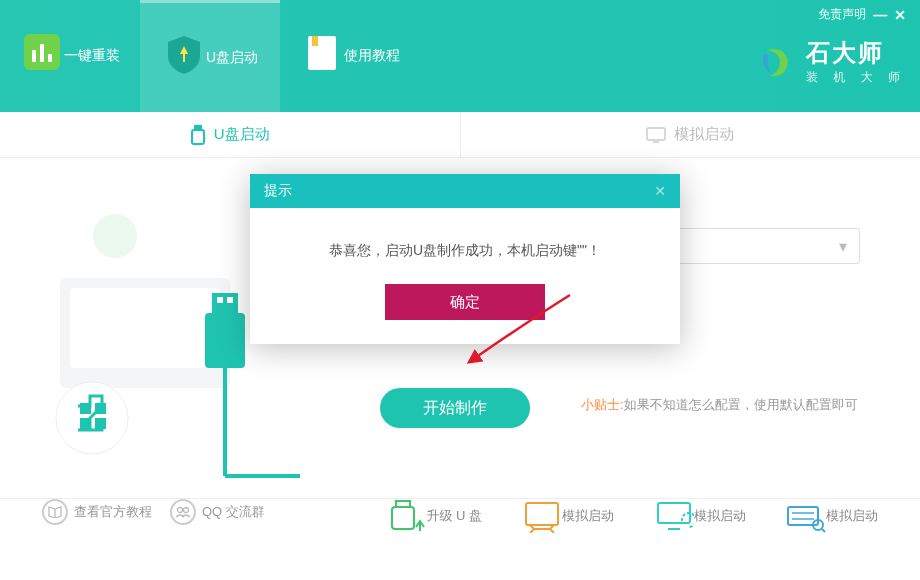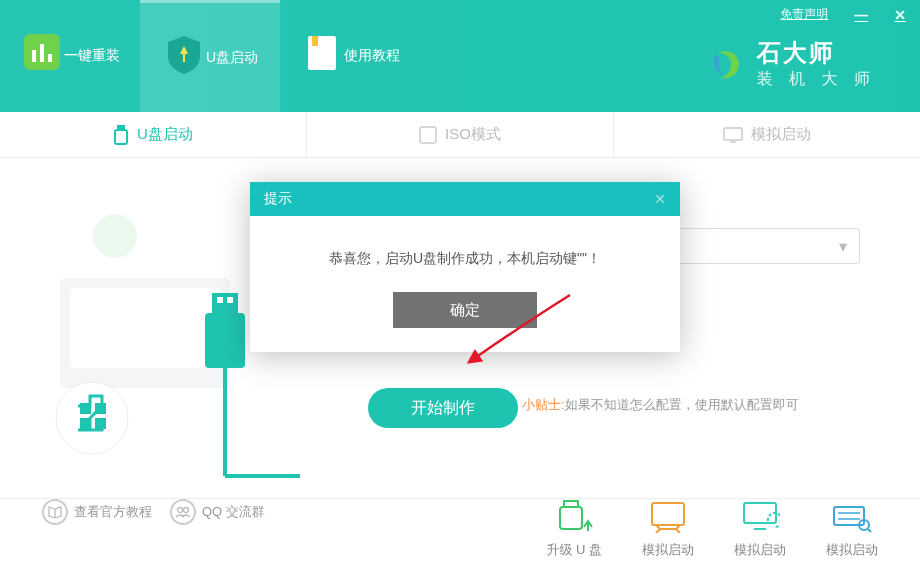--- a/index.html
+++ b/index.html
@@ -4,55 +4,55 @@
 <style>
 * { margin: 0; padding: 0; box-sizing: border-box; font-family: "Microsoft YaHei", sans-serif; }
 body { width: 920px; height: 580px; background: #fff; overflow: hidden; position: relative; }
 
 .header { height: 112px; background: linear-gradient(to right, #26c6b3, #1fc4b0); display: flex; align-items: stretch; position: relative; }
 .nav-item { width: 140px; display: flex; flex-direction: row; align-items: center; justify-content: center; color: #fff; cursor: pointer; position: relative; }
 .nav-item.active { background: rgba(255,255,255,0.15); border-top: 3px solid rgba(255,255,255,0.4); }
 .nav-icon { width: 44px; height: 44px; margin-bottom: 8px; display: flex; align-items: center; justify-content: center; }
 .nav-label { font-size: 14px; }
 .header-right { margin-left: auto; display: flex; flex-direction: column; align-items: flex-end; padding: 6px 14px 0 0; }
-.window-controls { display: flex; gap: 26px; align-items: center; color: #e8fffc; font-size: 12px; text-decoration: underline; }
+.window-controls { display: flex; gap: 7px; align-items: center; color: #e8fffc; font-size: 12px; }
 .win-btn { cursor: pointer; font-size: 14px; font-weight: bold; }
-.brand { display: flex; align-items: center; gap: 10px; margin-top: 14px; margin-right: 30px; }
+.brand { display: flex; align-items: center; gap: 10px; margin-top: 14px; margin-right: 0; }
 .brand-logo { width: 40px; height: 40px; }
 .brand-text { color: #fff; }
 .brand-title { font-size: 24px; font-weight: bold; letter-spacing: 2px; }
-.brand-sub { font-size: 16px; letter-spacing: 6px; opacity: 0.85; }
+.brand-sub { font-size: 12px; letter-spacing: 6px; opacity: 0.85; }
 
 .tabs { height: 46px; display: flex; border-bottom: 1px solid #eee; }
 .tab { flex: 1; display: flex; align-items: center; justify-content: center; gap: 8px; font-size: 15px; color: #bbb; cursor: pointer; border-right: 1px solid #eee; }
 .tab:last-child { border-right: none; }
 .tab.active { color: #1fc4b0; }
 
 .main { position: relative; height: 340px; padding: 20px 40px; }
 .illustration { position: absolute; left: 40px; top: 40px; width: 260px; height: 260px; }
 .dropdown { position: absolute; right: 60px; top: 70px; width: 280px; height: 36px; border: 1px solid #ddd; border-radius: 3px; display: flex; align-items: center; justify-content: flex-end; padding-right: 12px; color: #bbb; cursor: pointer; }
-.start-btn { position: absolute; left: 368px; top: 230px; width: 150px; height: 40px; background: #1fc4b0; color: #fff; border-radius: 20px; display: flex; align-items: center; justify-content: center; font-size: 16px; cursor: pointer; }
-.tip-text { position: absolute; left: 522px; top: 238px; font-size: 13px; color: #999; }
+.start-btn { position: absolute; left: 380px; top: 230px; width: 150px; height: 40px; background: #1fc4b0; color: #fff; border-radius: 20px; display: flex; align-items: center; justify-content: center; font-size: 16px; cursor: pointer; }
+.tip-text { position: absolute; left: 581px; top: 238px; font-size: 13px; color: #999; }
 .tip-label { color: #ff8a3c; }
 
 .footer { height: 80px; border-top: 1px solid #eee; display: flex; align-items: flex-start; padding: 0 42px; }
 .footer-left { display: flex; gap: 18px; }
 .footer-link { display: flex; align-items: center; gap: 6px; color: #999; font-size: 13px; cursor: pointer; }
 .footer-link-icon { width: 26px; height: 26px; border: 2px solid #ccc; border-radius: 50%; display: flex; align-items: center; justify-content: center; }
 .footer-right { margin-left: auto; display: flex; gap: 40px; }
-.action-item { display: flex; flex-direction: column; align-items: center; gap: 8px; cursor: pointer; }
+.action-item { display: flex; flex-direction: row; align-items: center; cursor: pointer; }
 .action-icon { width: 40px; height: 34px; }
 .action-label { font-size: 13px; color: #888; }
 
-.modal { position: absolute; left: 250px; top: 182px; width: 430px; background: #fff; box-shadow: 0 4px 30px rgba(0,0,0,0.25); z-index: 100; }
+.modal { position: absolute; left: 250px; top: 174px; width: 430px; background: #fff; box-shadow: 0 4px 30px rgba(0,0,0,0.25); z-index: 100; }
 .modal-header { height: 34px; background: #1ac0bd; color: #fff; display: flex; align-items: center; padding: 0 14px; font-size: 14px; justify-content: space-between; }
 .modal-close { cursor: pointer; opacity: 0.6; font-size: 14px; }
 .modal-body { padding: 34px 30px 24px; text-align: center; font-size: 14px; color: #555; }
 .modal-footer { padding: 0 0 24px; display: flex; justify-content: center; }
-.modal-ok { width: 144px; height: 36px; background: #737373; color: #fff; display: flex; align-items: center; justify-content: center; font-size: 15px; cursor: pointer; }
+.modal-ok { width: 160px; height: 36px; background: #be185d; color: #fff; display: flex; align-items: center; justify-content: center; font-size: 15px; cursor: pointer; }
 
 .arrow { position: absolute; left: 460px; top: 290px; z-index: 101; pointer-events: none; }
 </style>
 </head>
 <body>
 
 <div class="header">
   <div class="nav-item">
     <div class="nav-icon">
       <svg width="44" height="44" viewBox="0 0 44 44">
@@ -103,26 +103,20 @@
   </div>
 </div>
 
 <div class="tabs">
   <div class="tab active">
     <svg width="16" height="20">
         <rect x="4" y="0" width="8" height="5" fill="#1fc4b0"></rect>
         <rect x="2" y="5" width="12" height="14" rx="2" fill="none" stroke="#1fc4b0" stroke-width="2"></rect>
       </svg>
     <span>U盘启动</span>
-  </div>
-  <div class="tab">
-    <svg width="18" height="18">
-        <rect x="1" y="1" width="16" height="16" rx="2" fill="none" stroke="#ccc" stroke-width="1.5"></rect>
-      </svg>
-    <span>ISO模式</span>
   </div>
   <div class="tab">
     <svg width="20" height="16">
         <rect x="1" y="1" width="18" height="12" rx="1" fill="none" stroke="#ccc" stroke-width="1.5"></rect>
         <line x1="7" y1="15" x2="13" y2="15" stroke="#ccc" stroke-width="1.5"></line>
       </svg>
     <span>模拟启动</span>
   </div>
 </div>
 

